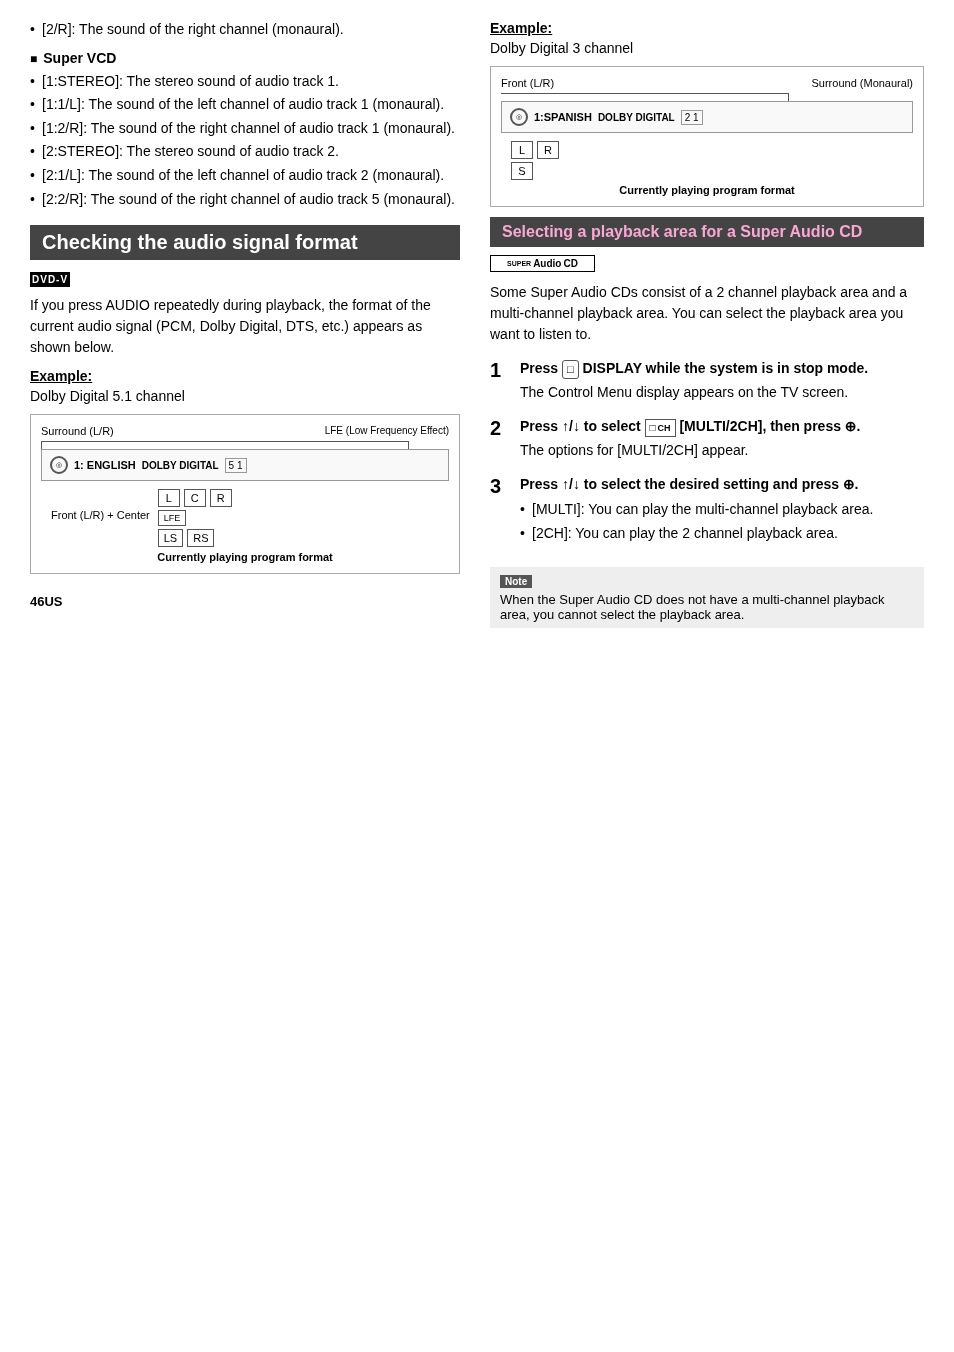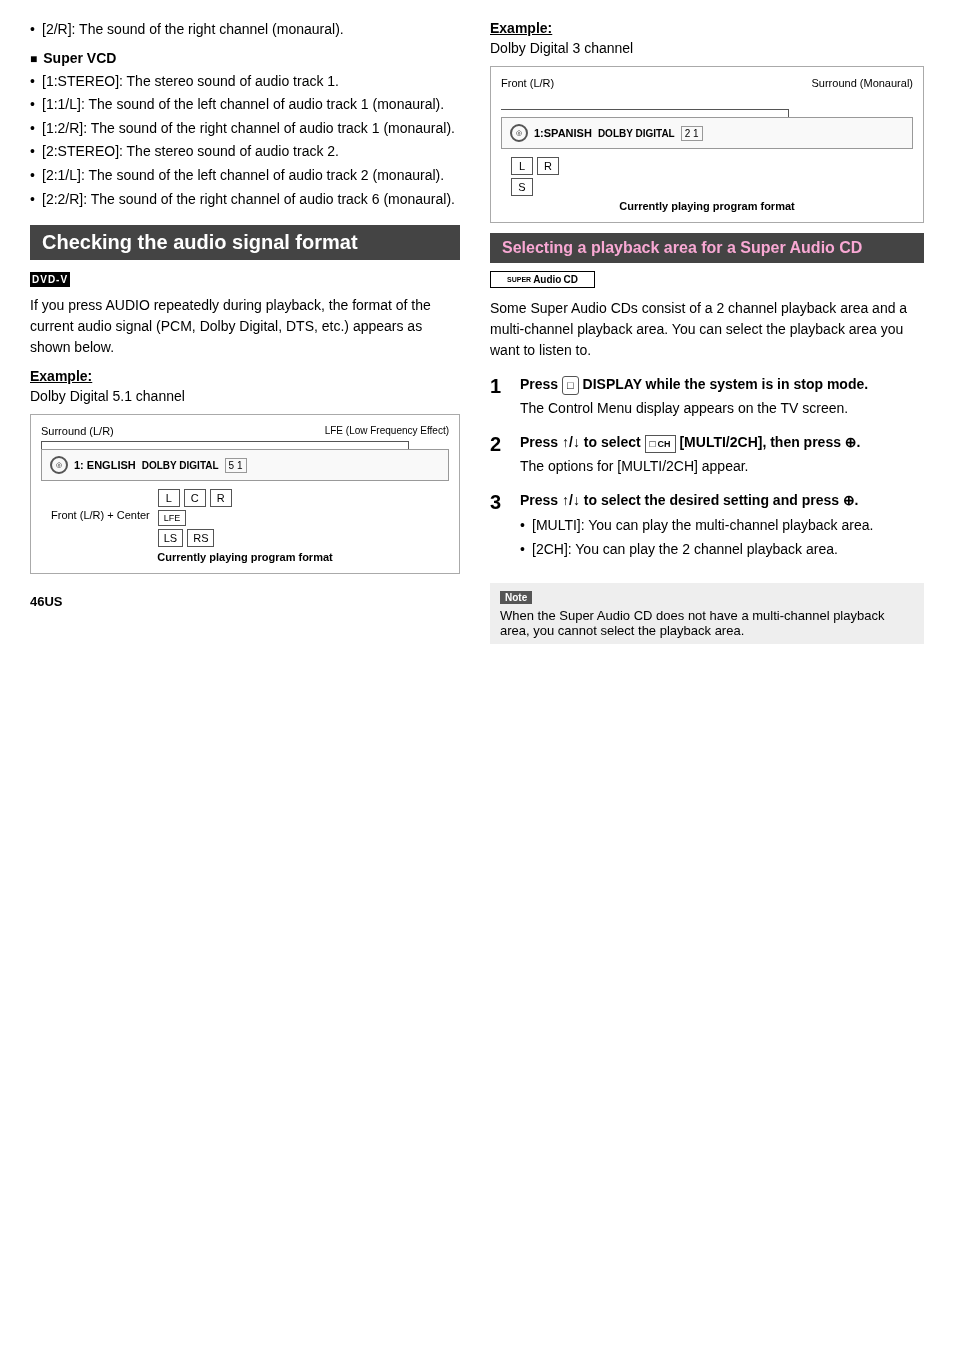--- a/index.html
+++ b/index.html
@@ -233,21 +233,21 @@
     
     <div class="super-vcd-header">
       <span>Super VCD</span>
     </div>
     <ul class="bullet-list">
       <li>[1:STEREO]: The stereo sound of audio track 1.</li>
       <li>[1:1/L]: The sound of the left channel of audio track 1 (monaural).</li>
       <li>[1:2/R]: The sound of the right channel of audio track 1 (monaural).</li>
       <li>[2:STEREO]: The stereo sound of audio track 2.</li>
       <li>[2:1/L]: The sound of the left channel of audio track 2 (monaural).</li>
-      <li>[2:2/R]: The sound of the right channel of audio track 6 (monaural).</li>
+      <li>[2:2/R]: The sound of the right channel of audio track 5 (monaural).</li>
     </ul>
 
     
     <div class="section-header">
       <span>Checking the audio signal format</span>
     </div>
 
     
     <div class="dvd-badge">
       <span>DVD-V</span>
@@ -302,21 +302,21 @@
 
   <div class="right-col">
 
     
     <div class="example-label">Example:</div>
     <p style="margin-bottom:8px;">Dolby Digital 3 channel</p>
 
     
     <div class="diagram-outer">
 
-      <div style="display:flex; justify-content:space-between; font-size:11px; margin-bottom:20px;">
+      <div style="display:flex; justify-content:space-between; font-size:11px; margin-bottom:4px;">
         <span>Front (L/R)</span>
         <span>Surround (Monaural)</span>
       </div>
 
       <div style="border-top:1px solid #555; border-right:1px solid #555; height:8px; margin-right:0; width:70%;"></div>
 
       <div class="diagram-inner">
         <div class="disc-icon">◎</div>
         <span style="font-size:11px; font-weight:bold;">1:SPANISH</span>
         <span class="dolby-text">DOLBY DIGITAL</span>

